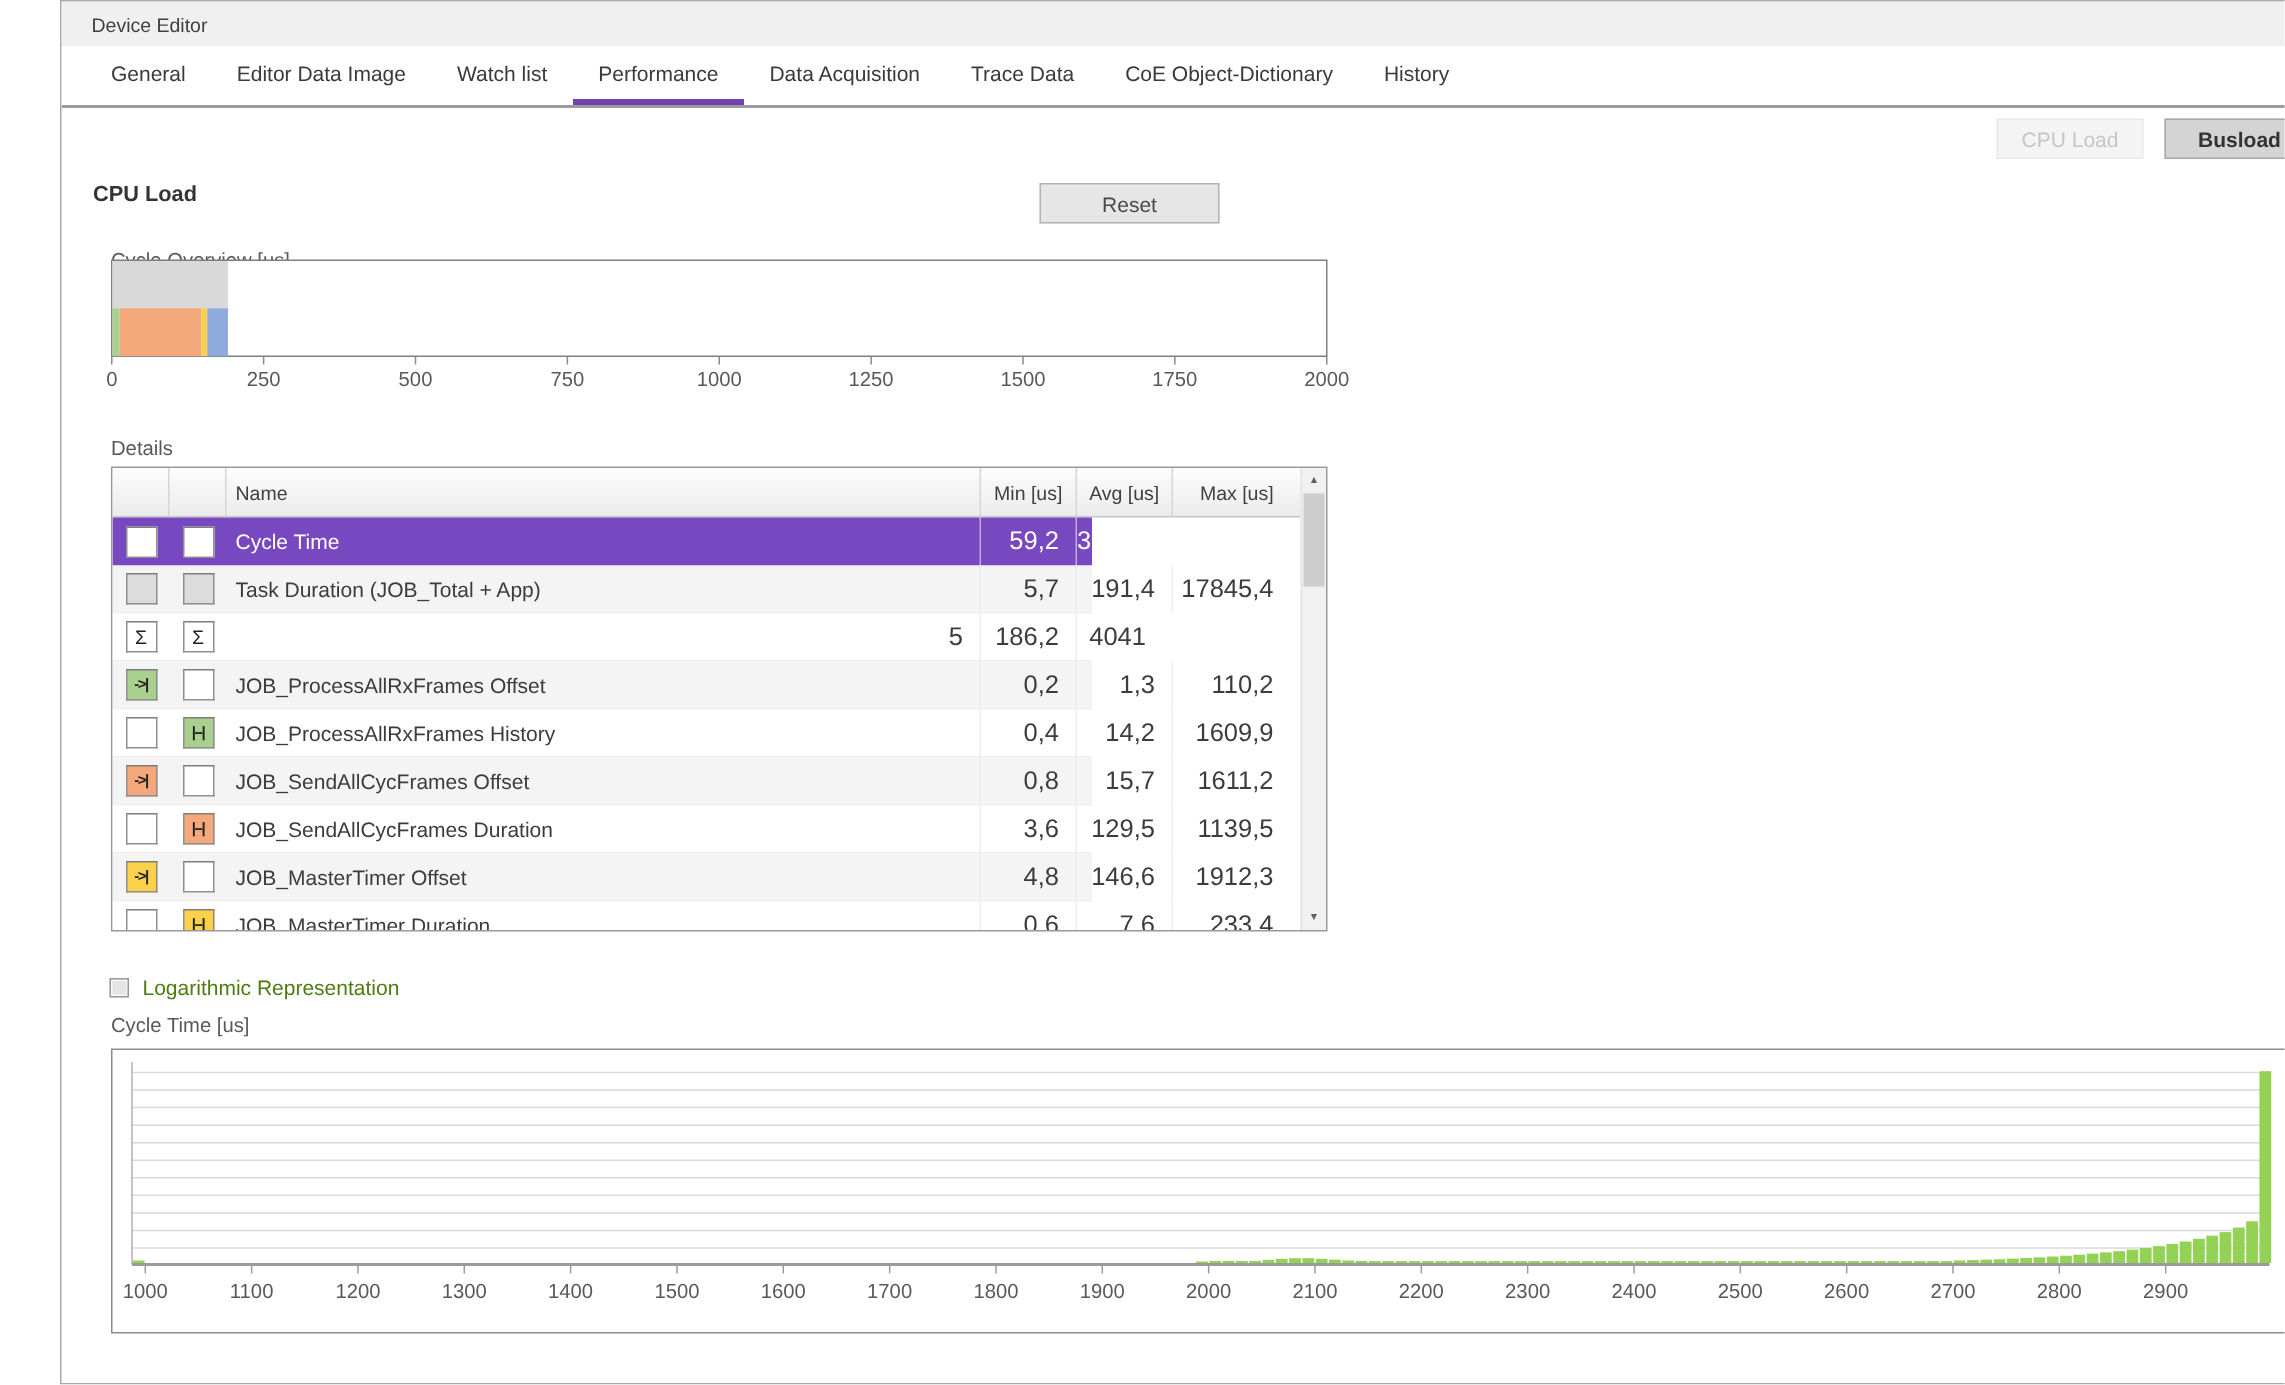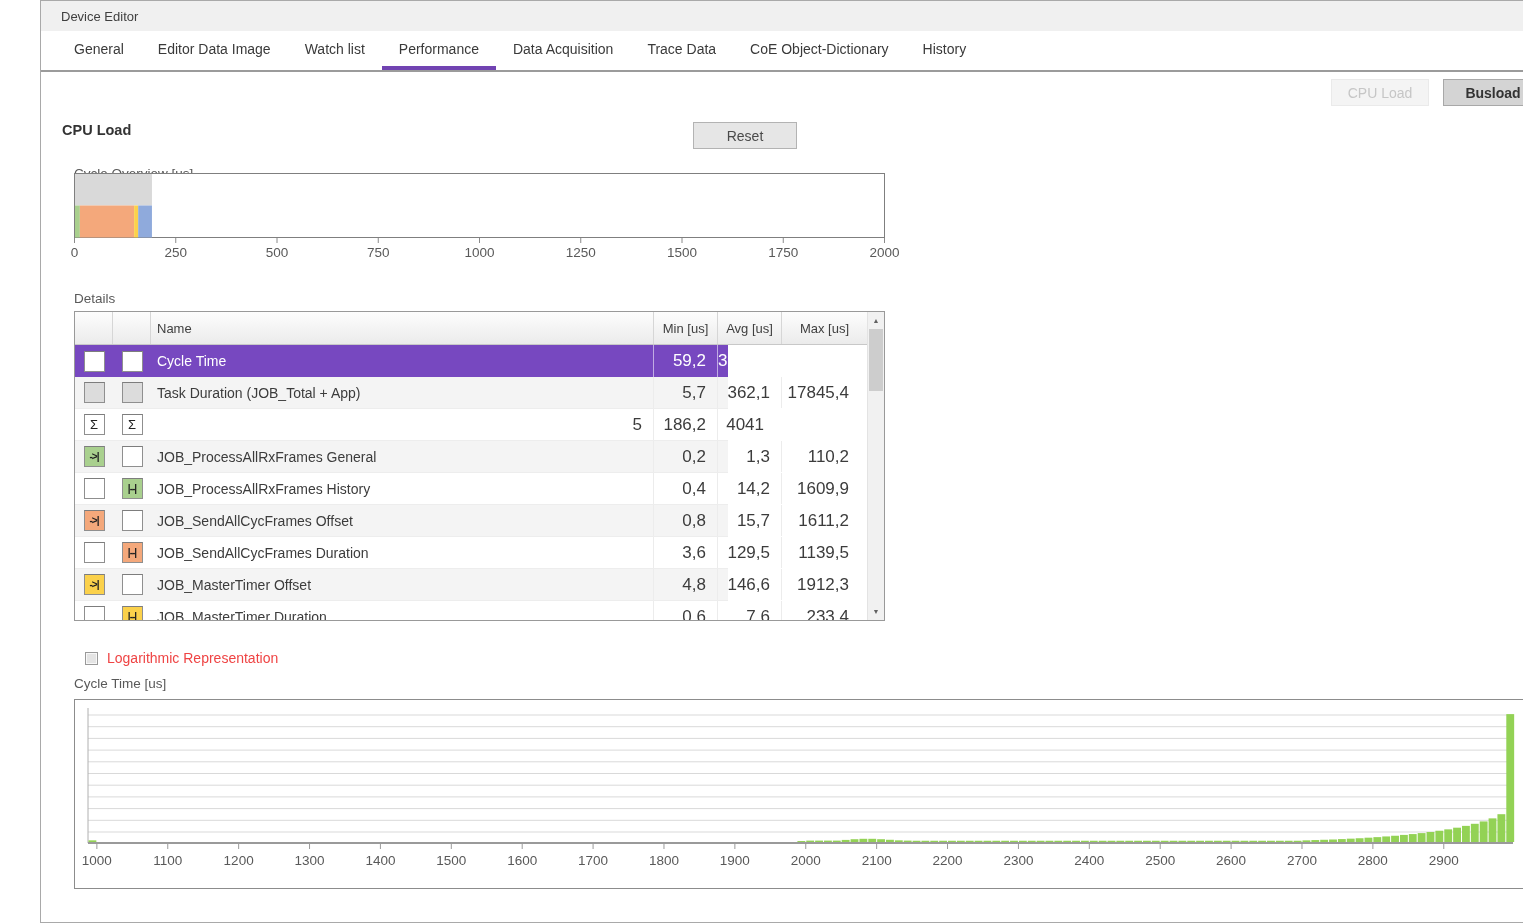--- a/index.html
+++ b/index.html
@@ -14,21 +14,21 @@
   .tabbar{height:41px;display:flex;align-items:stretch;padding-left:16px;border-bottom:2px solid #9b9b9b;background:#fff;}
   .tab{padding:0 17px;display:flex;align-items:center;font-size:14px;color:#3a3a3a;border-bottom:4px solid transparent;cursor:default;white-space:nowrap;}
   .tab.active{border-bottom-color:var(--accent);}
   .content{position:absolute;left:0;top:0;right:0;bottom:0;pointer-events:none;}
   .content>*{pointer-events:auto;}
   .btn{font-family:inherit;font-size:14px;display:flex;align-items:center;justify-content:center;}
   .top-btn{position:absolute;height:27px;}
   .top-btn.disabled{left:1290px;top:78px;width:98px;background:#f4f4f4;border:1px solid #eaeaea;color:#c6c6c6;}
   .top-btn.activebtn{left:1402px;top:78px;width:100px;background:#d4d4d4;border:1px solid #a8a8a8;color:#333;font-weight:bold;}
   .section-heading{position:absolute;left:21px;top:121px;font-size:14.5px;font-weight:bold;color:#333;}
-  .reset-btn{position:absolute;left:652px;top:121px;width:104px;height:27px;background:#e6e6e6;border:1px solid #b3b3b3;color:#4a4a4a;}
+  .reset-btn{position:absolute;left:652px;top:121px;width:120px;height:27px;background:#e6e6e6;border:1px solid #b3b3b3;color:#4a4a4a;}
   .chart-label{position:absolute;font-size:13.5px;color:#595959;}
   #overview-title{left:33px;top:165px;}
   #overview-chart{position:absolute;left:33px;top:172px;overflow:visible;}
   #details-label{left:33px;top:290px;}
   .table{position:absolute;left:33px;top:310px;width:811px;height:310px;border:1px solid #999;background:#fff;overflow:hidden;}
   .thead{width:792px;height:33px;display:grid;grid-template-columns:38px 38px 503px 64px 64px 85px;background:linear-gradient(#fdfdfd,#ebebeb);border-bottom:1px solid #c8c8c8;}
   .hcell{display:flex;align-items:center;font-size:13px;color:#404040;border-right:1px solid #d6d6d6;justify-content:center;}
   .hcell.name{justify-content:flex-start;padding-left:6px;}
   .hcell:last-child{border-right:none;}
   .trow{width:653px;height:32px;display:grid;grid-template-columns:38px 38px 503px 64px 64px 85px;align-items:stretch;border-bottom:1px solid #ededed;background:#fff;}
@@ -39,21 +39,21 @@
   .cell.num{justify-content:flex-end;font-size:17px;padding-right:11px;border-right:1px solid #ececec;}
   .cell.num.max{padding-right:18px;border-right:none;}
   .trow.selected .cell.name,.trow.selected .cell.num{border-right-color:rgba(255,255,255,.55);}
   .cell.iconc{justify-content:center;}
   .icon-box{width:21px;height:21px;border:1px solid #8f8f8f;border-top-color:#7d7d7d;display:flex;align-items:center;justify-content:center;font-size:10px;font-weight:bold;color:#222;letter-spacing:-1px;line-height:1;}
   .icon-box.sigma{font-size:13px;font-weight:normal;letter-spacing:0;}
   .vscroll{position:absolute;top:0;right:0;bottom:0;width:17px;background:#f1f1f1;border-left:1px solid #e3e3e3;}
   .vscroll .arrow{height:17px;display:flex;align-items:center;justify-content:center;font-size:7px;color:#616161;}
   .vscroll .arrow.down{position:absolute;bottom:0;left:0;right:0;}
   .vscroll .thumb{position:absolute;top:17px;left:1px;right:1px;height:62px;background:#cdcdcd;}
-  .log-row{position:absolute;left:44px;top:649px;display:flex;align-items:center;gap:9px;font-size:14px;color:#ef4444;justify-content:space-between;}
+  .log-row{position:absolute;left:32px;top:649px;display:flex;align-items:center;gap:9px;font-size:14px;color:#4d7c0f;justify-content:space-between;}
   .checkbox{width:13px;height:13px;border:1px solid #999;background:#e4e4e4;box-shadow:inset 0 0 0 1px #f8f8f8;}
   #cycletime-title{left:33px;top:675px;}
   .hist-box{position:absolute;left:33px;top:698px;width:1456px;height:190px;border:1px solid #8c8c8c;background:#fff;}
   .hist-box svg{display:block;}
   svg text{font-family:"Liberation Sans",sans-serif;font-size:13.5px;fill:#595959;}
 </style>
 </head>
 <body>
 
 <div class="window">
@@ -131,42 +131,42 @@
           </div>
           <div class="trow alt">
             <div class="cell iconc">
               <div class="icon-box" style="background: rgb(220, 220, 220);"></div>
             </div>
             <div class="cell iconc">
               <div class="icon-box" style="background: rgb(220, 220, 220);"></div>
             </div>
             <div class="cell name">Task Duration (JOB_Total + App)</div>
             <div class="cell num">5,7</div>
-            <div class="cell num">362,1</div>
+            <div class="cell num">191,4</div>
             <div class="cell num max">17845,4</div>
           </div>
           <div class="trow">
             <div class="cell iconc">
               <div class="icon-box sigma" style="background: rgb(255, 255, 255);">Σ</div>
             </div>
             <div class="cell iconc">
               <div class="icon-box sigma" style="background: rgb(255, 255, 255);">Σ</div>
             </div>
             <div class="cell num">5</div>
             <div class="cell num">186,2</div>
             <div class="cell num max">4041</div>
           </div>
           <div class="trow alt">
             <div class="cell iconc">
               <div class="icon-box" style="background: rgb(169, 208, 142);">-&gt;|</div>
             </div>
             <div class="cell iconc">
               <div class="icon-box" style="background: rgb(255, 255, 255);"></div>
             </div>
-            <div class="cell name">JOB_ProcessAllRxFrames General</div>
+            <div class="cell name">JOB_ProcessAllRxFrames Offset</div>
             <div class="cell num">0,2</div>
             <div class="cell num">1,3</div>
             <div class="cell num max">110,2</div>
           </div>
           <div class="trow">
             <div class="cell iconc">
               <div class="icon-box" style="background: rgb(255, 255, 255);"></div>
             </div>
             <div class="cell iconc">
               <div class="icon-box" style="background: rgb(169, 208, 142);">|--|</div>

